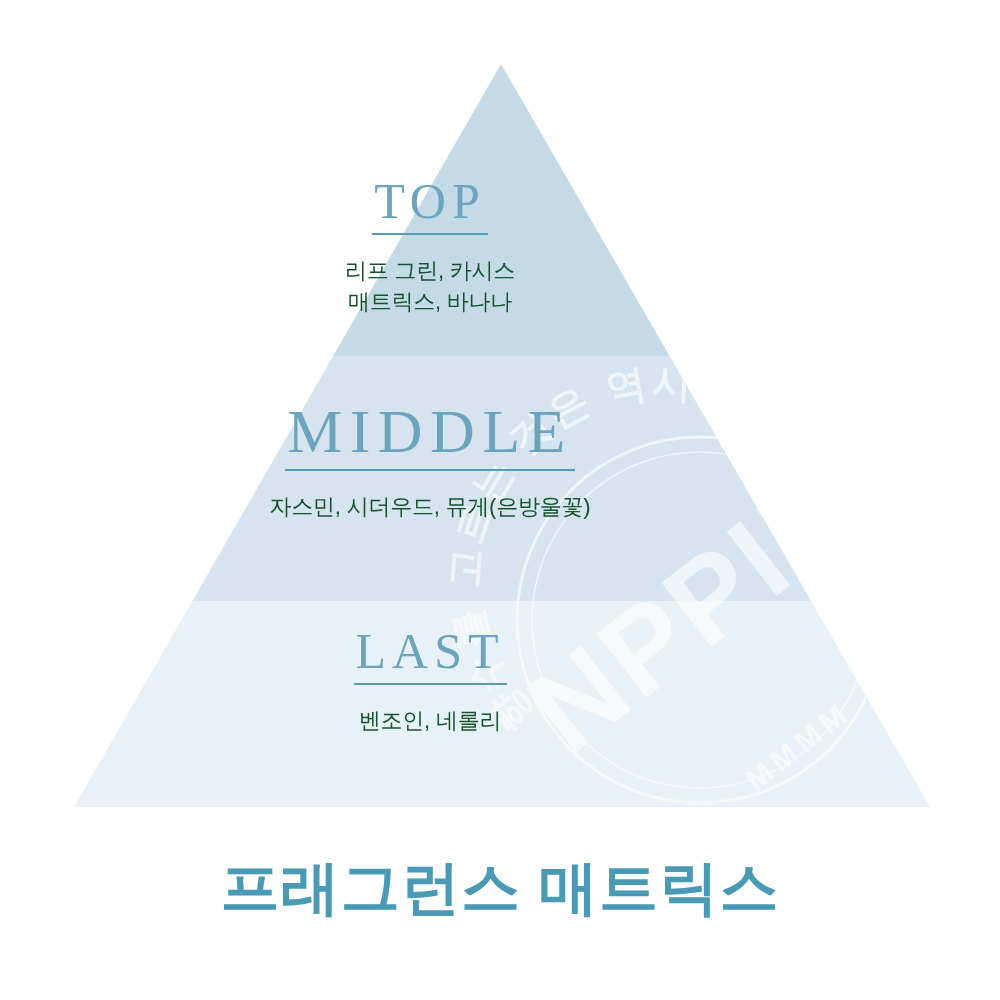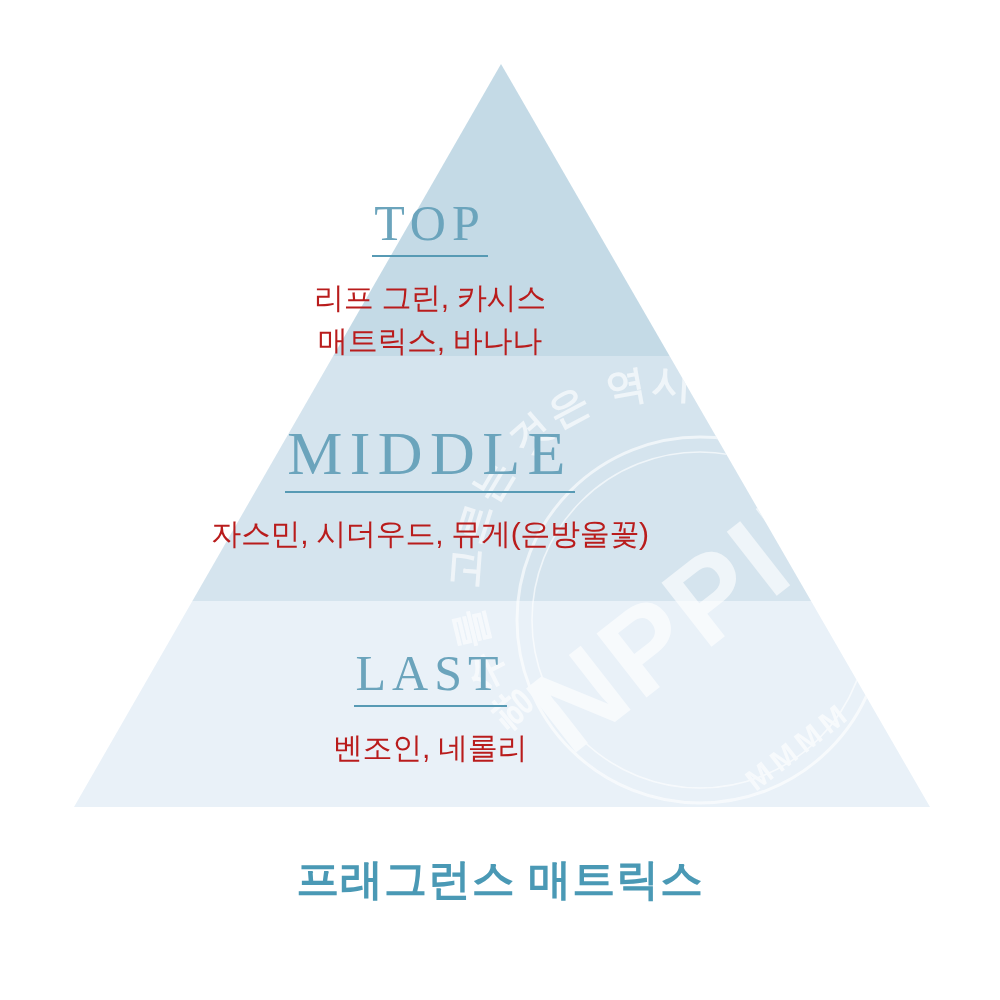--- a/index.html
+++ b/index.html
@@ -31,61 +31,60 @@
     display: block;
   }
 
   
   .tier {
     position: absolute;
     left: 0;
     width: 860px;
     text-align: center;
     pointer-events: none;
-    margin-top: 22px;
   }
 
   .tier-heading {
     font-family: "Liberation Serif", "DejaVu Serif", serif;
     color: #6ba4bc;
     letter-spacing: 0.12em;
     line-height: 1;
     display: inline-block;
     padding: 0 2px 7px 2px;
     border-bottom: 2px solid #579ab4;
     font-weight: 400;
   }
 
   .tier-top .tier-heading { font-size: 50px; }
   .tier-middle .tier-heading { font-size: 62px; text-align: center; }
   .tier-last .tier-heading { font-size: 50px; }
 
   .tier-notes {
     margin-top: 20px;
-    color: #b91c1c;
-    font-size: 30px;
+    color: #14532d;
+    font-size: 22px;
     line-height: 1.42;
     font-weight: 400;
     letter-spacing: -0.01em;
   }
   .tier-notes .note-line { display: block; white-space: nowrap; }
 
   .tier-top    { top: 176px; }
   .tier-middle { top: 400px; }
   .tier-last   { top: 626px; }
 
   
   .caption {
     position: absolute;
     left: 0;
     top: 856px;
     width: 1000px;
     text-align: center;
     color: #4a99b5;
-    font-size: 43px;
+    font-size: 59px;
     font-weight: 700;
     letter-spacing: 0.02em;
     line-height: 1.1;
   }
 </style>
 </head>
 <body>
 
 <div class="stage">
 

